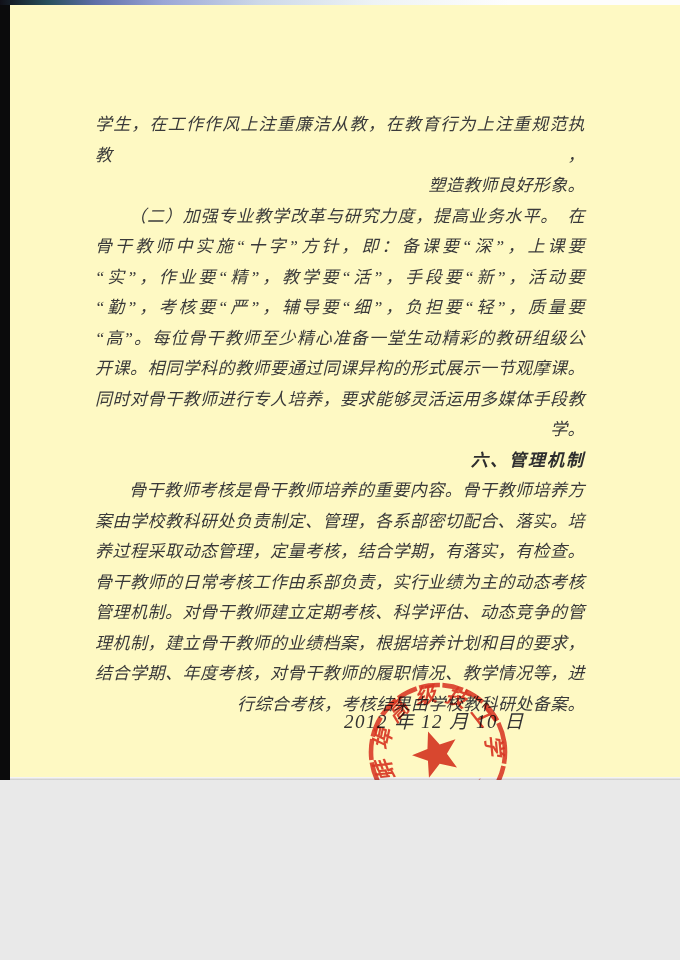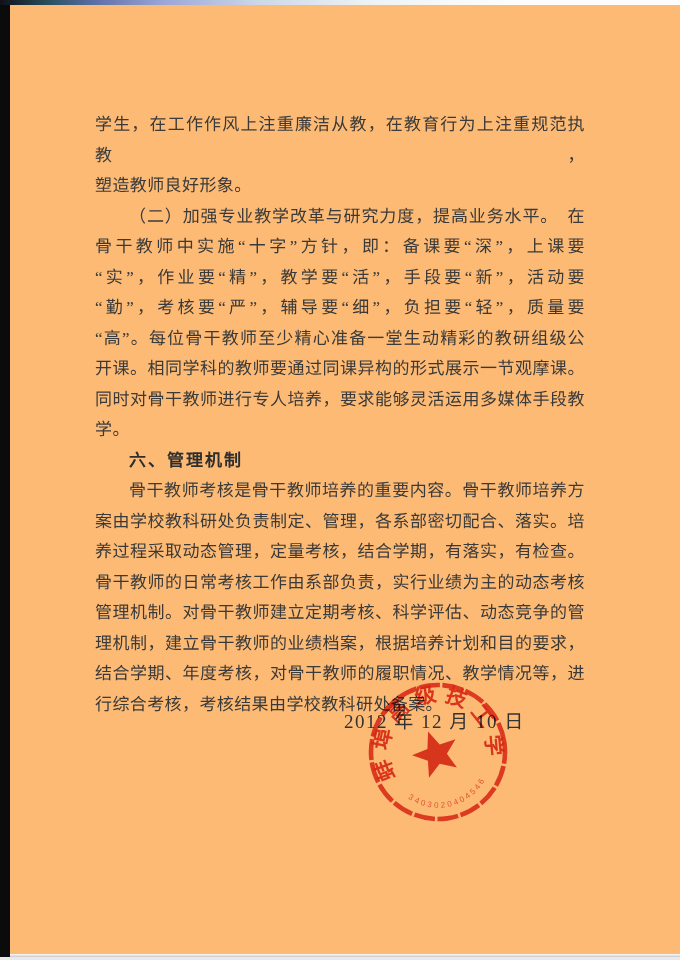--- a/index.html
+++ b/index.html
@@ -4,23 +4,24 @@
 <style>
   html,body{margin:0;padding:0;}
   body{
     width:680px;height:960px;
     background:#e9e9e9;
     font-family:"Liberation Serif","DejaVu Serif",serif;
     overflow:hidden;
   }
   .page{
     position:relative;
-    width:680px;height:957px;
-    background:#fdba74;
+    width:680px;height:780px;
+    background:#fef9c3;
     overflow:hidden;
+    font-style:italic;
   }
   
   .edge-left{
     position:absolute;left:0;top:0;width:10px;height:960px;
     background:#0b0b0c;
   }
   .edge-top{
     position:absolute;left:0;top:0;width:680px;height:5px;
     background:linear-gradient(90deg,#101018 0%,#28505c 7%,#5e6fa8 14%,#9aa6d6 24%,#ccd8e8 38%,#eef3f5 55%,#fdfdfd 75%);
   }
@@ -29,21 +30,21 @@
     background:linear-gradient(180deg,#fdfdfd,#c9c9c9);
   }
   
   .doc{
     position:absolute;left:95px;top:110px;width:490px;
     color:#3a3a3a;
     font-size:17px;
     letter-spacing:0.4px;
     line-height:30.5px;
   }
-  .line{white-space:pre-wrap;}
+  .line{white-space:pre-wrap;text-align:right;}
   .fill{text-align:justify;text-align-last:justify;}
   .indent{text-indent:2em;}
   .heading{
     font-family:"Liberation Sans","DejaVu Sans",sans-serif;
     font-weight:bold;
     color:#2e2e2e;
     letter-spacing:2px;
   }
   .date-line{
     position:absolute;left:344px;top:706px;

